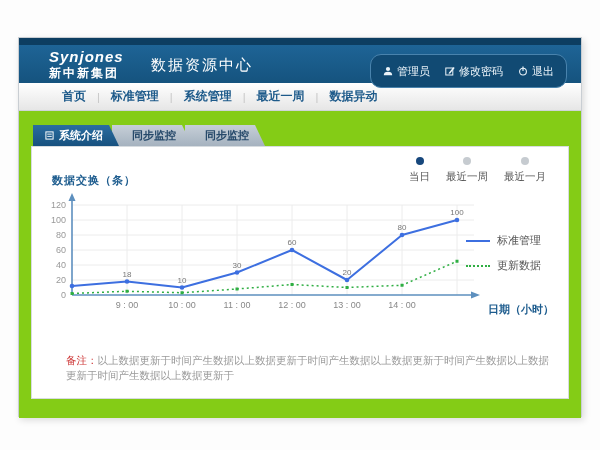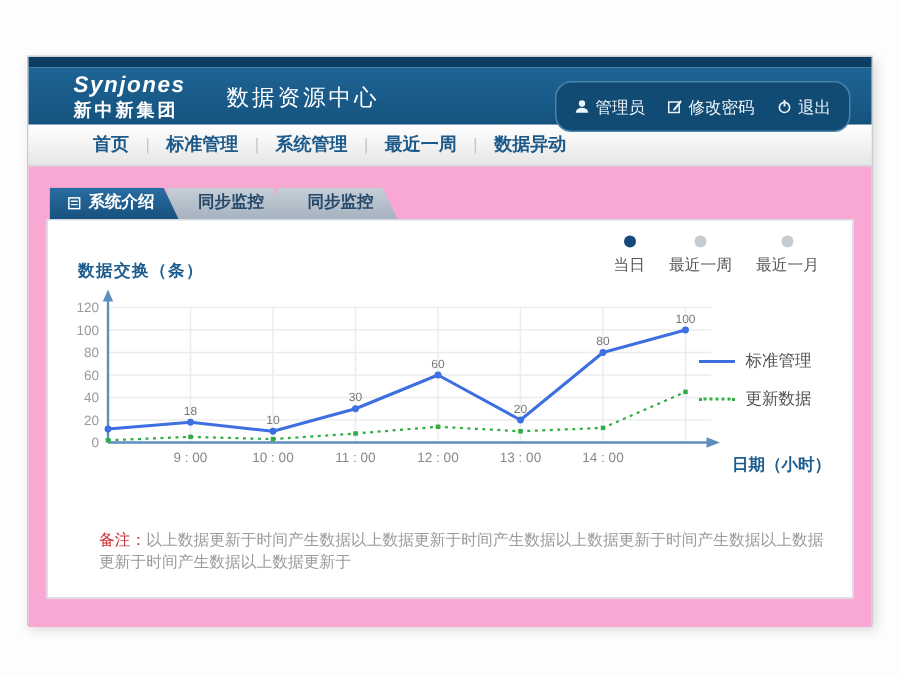--- a/index.html
+++ b/index.html
@@ -18,21 +18,21 @@
   .user-pill { position:absolute; right:14px; top:9px; height:20px; border-radius:11px;
     background:#114a73; border:1px solid #4983ad; display:flex; align-items:center;
     padding:16px 12px; font-size:11px; color:#ecf4fa; }
   .user-item { display:flex; align-items:center; gap:4px; cursor:pointer; white-space:nowrap; }
   .user-item + .user-item { margin-left:15px; }
   .uicon { width:10px; height:10px; display:block; }
   .nav { display:flex; align-items:center; height:28px; padding-left:32px;
     background:linear-gradient(#ffffff,#e6e6e6); border-bottom:1px solid #cfd4d8; }
   .nav-item { font-size:12px; font-weight:bold; color:#1d5a8a; padding:0 11px; cursor:pointer; }
   .nav-sep { color:#c6c6c6; font-size:11px; }
-  .content { position:relative; height:307px; background:#f9a8d4; padding:14px 12px 0 12px; }
+  .content { position:relative; height:307px; background:#84cc16; padding:14px 12px 0 12px; }
   .tabs-row { display:flex; height:21px; margin-left:2px; position:relative; z-index:2; }
   .tab { height:21px; line-height:21px; font-size:11px; font-weight:bold;
     clip-path:polygon(0 0, calc(100% - 10px) 0, 100% 100%, 0 100%);
     padding:0 16px 0 12px; display:flex; align-items:center; gap:5px; cursor:pointer; }
   .tab.active { background:linear-gradient(#2a6da0,#17517f); color:#fff; z-index:3; }
   .tab.inactive { background:linear-gradient(#c6cfd8,#a5b2bf); color:#26496a;
     margin-left:-7px; padding-left:20px; }
   .tab.inactive.t3 { z-index:1; }
   .panel { position:relative; height:253px; background:#fff; border:1px solid #d7dce0; }
   .radio-legend { position:absolute; top:10px; right:22px; display:flex; gap:16px; align-items:center; }

